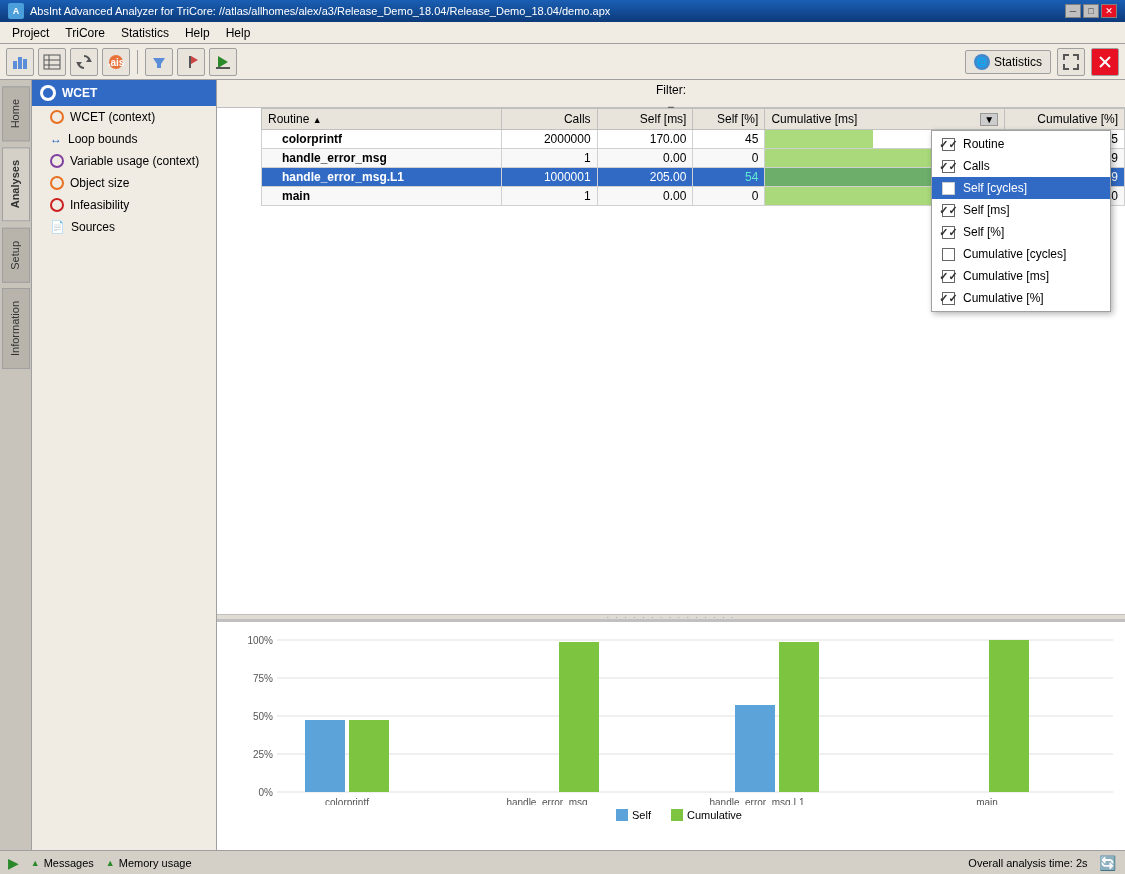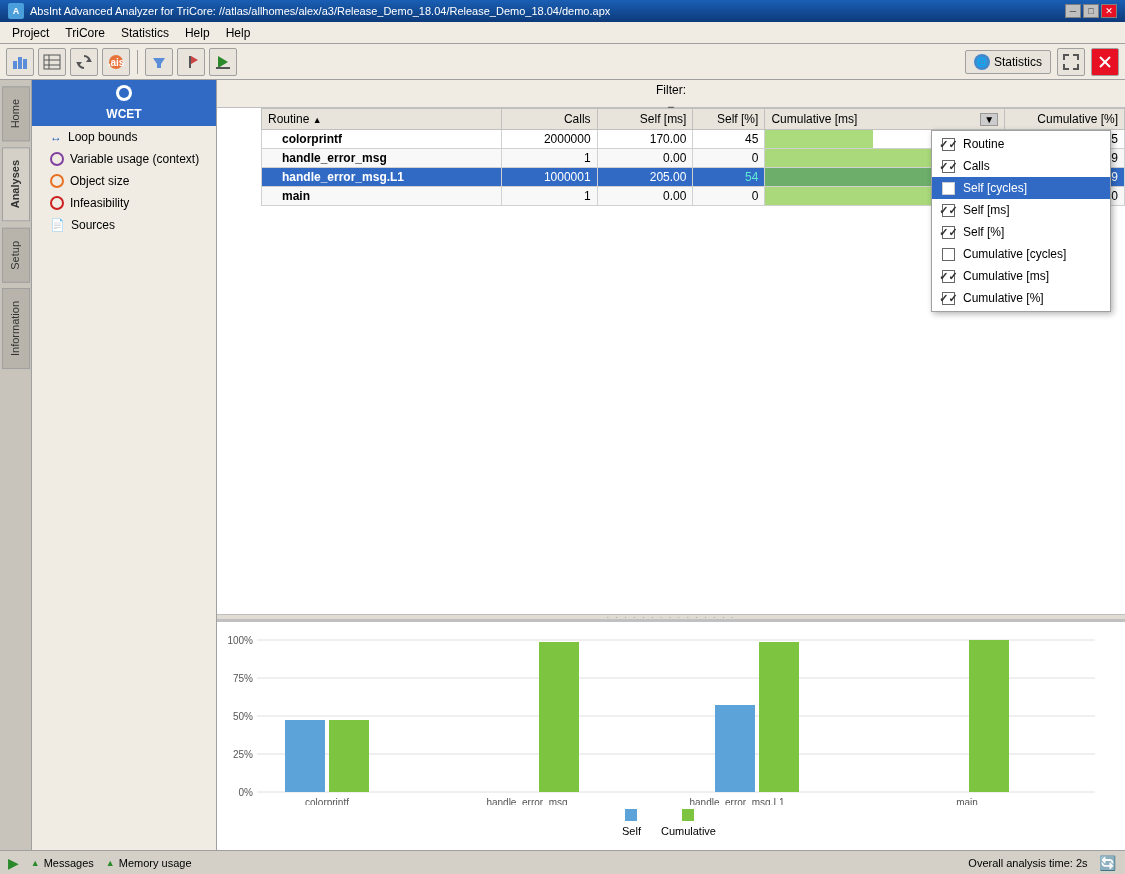--- a/index.html
+++ b/index.html
@@ -93,21 +93,21 @@
       flex-direction: column;
     }
     .sidebar-item {
       display: flex;
       align-items: center;
       padding: 4px 8px;
       cursor: pointer;
       font-size: 12px;
       gap: 6px;
     }
-    .sidebar-item.active { background: #316ac5; color: white; flex-direction: column; }
+    .sidebar-item.active { background: #316ac5; color: white; }
 
     
     #content-area {
       flex: 1;
       display: flex;
       flex-direction: column;
       background: #ffffff;
     }
 
     
@@ -215,21 +215,21 @@
       align-items: center;
       padding: 0 8px;
       font-size: 11px;
       gap: 16px;
     }
     .status-item { display: flex; align-items: center; gap: 4px; cursor: pointer; }
 
     svg { display: block; }
 
     .chart-legend { display: flex; justify-content: center; gap: 20px; margin-top: 4px; font-size: 11px; }
-    .legend-item { display: flex; align-items: center; gap: 4px; flex-direction: column; }
+    .legend-item { display: flex; align-items: center; gap: 4px; }
     .legend-color { width: 12px; height: 12px; }
   </style>
 </head>
 <body>
 
 <div id="title-bar">
   <div class="title-icon">A</div>
   <span class="title-text">AbsInt Advanced Analyzer for TriCore: //atlas/allhomes/alex/a3/Release_Demo_18.04/Release_Demo_18.04/demo.apx</span>
   <div class="title-controls">
     <span>─</span>
@@ -325,20 +325,24 @@
     <div class="side-tab" style="writing-mode:vertical-rl; transform:rotate(180deg); padding:12px 6px; font-size:11px; background:#b8b4ac; border:1px solid #a0a0a0; margin:2px; cursor:pointer; width:28px; text-align:center;">Information</div>
   </div>
 
   <div id="sidebar" style="width:185px; background:#f0ece4; border-right:1px solid #a0a0a0; display:flex; flex-direction:column;">
 
     <div class="sidebar-item active" style="background:#316ac5; color:white; font-weight:bold; padding:5px 8px;">
       <div style="width:16px; height:16px; background:white; border-radius:50%; display:flex; align-items:center; justify-content:center;">
         <div style="width:10px; height:10px; background:#316ac5; border-radius:50%;"></div>
       </div>
       <span>WCET</span>
+    </div>
+    <div class="sidebar-item" style="padding-left:18px;">
+      <div style="width:14px; height:14px; border-radius:50%; border:2px solid #e87020; flex-shrink:0;"></div>
+      <span>WCET (context)</span>
     </div>
     <div class="sidebar-item" style="padding-left:18px;">
       <div style="color:#2060c0; font-size:12px;">↔</div>
       <span>Loop bounds</span>
     </div>
     <div class="sidebar-item" style="padding-left:18px;">
       <div style="width:14px; height:14px; border-radius:50%; border:2px solid #8040a0; flex-shrink:0;"></div>
       <span>Variable usage (context)</span>
     </div>
     <div class="sidebar-item" style="padding-left:18px;">
@@ -460,21 +464,21 @@
           <div class="menu-checkbox checked" style="color: rgb(51, 51, 51); font-weight: bold; font-size: 11px; text-align: center; line-height: 13px;">✓</div>
           <span>Cumulative [%]</span>
         </div>
       </div>
     </div>
 
     <div id="resize-handle" style="height:6px; background:#e0dcd4; border-top:1px solid #c0c0c0; border-bottom:1px solid #c0c0c0; cursor:ns-resize; display:flex; align-items:center; justify-content:center;">
       <span style="color:#999; font-size:8px; letter-spacing:2px;">· · · · · · · · · · · · · · ·</span>
     </div>
 
-    <div id="chart-area" style="height:230px; background:white; padding:8px 12px 4px 8px; overflow:hidden;">
+    <div id="chart-area" style="height:230px; background:white; padding:8px 12px 4px 28px; overflow:hidden;">
       <svg width="100%" height="175" style="display:block;">
 
         <text x="28" y="14" font-size="10" fill="#555" text-anchor="end">100%</text>
         <text x="28" y="52" font-size="10" fill="#555" text-anchor="end">75%</text>
         <text x="28" y="90" font-size="10" fill="#555" text-anchor="end">50%</text>
         <text x="28" y="128" font-size="10" fill="#555" text-anchor="end">25%</text>
         <text x="28" y="166" font-size="10" fill="#555" text-anchor="end">0%</text>
 
         <line x1="32" y1="10" x2="870" y2="10" stroke="#e0e0e0" stroke-width="1"></line>
         <line x1="32" y1="48" x2="870" y2="48" stroke="#e0e0e0" stroke-width="1"></line>

